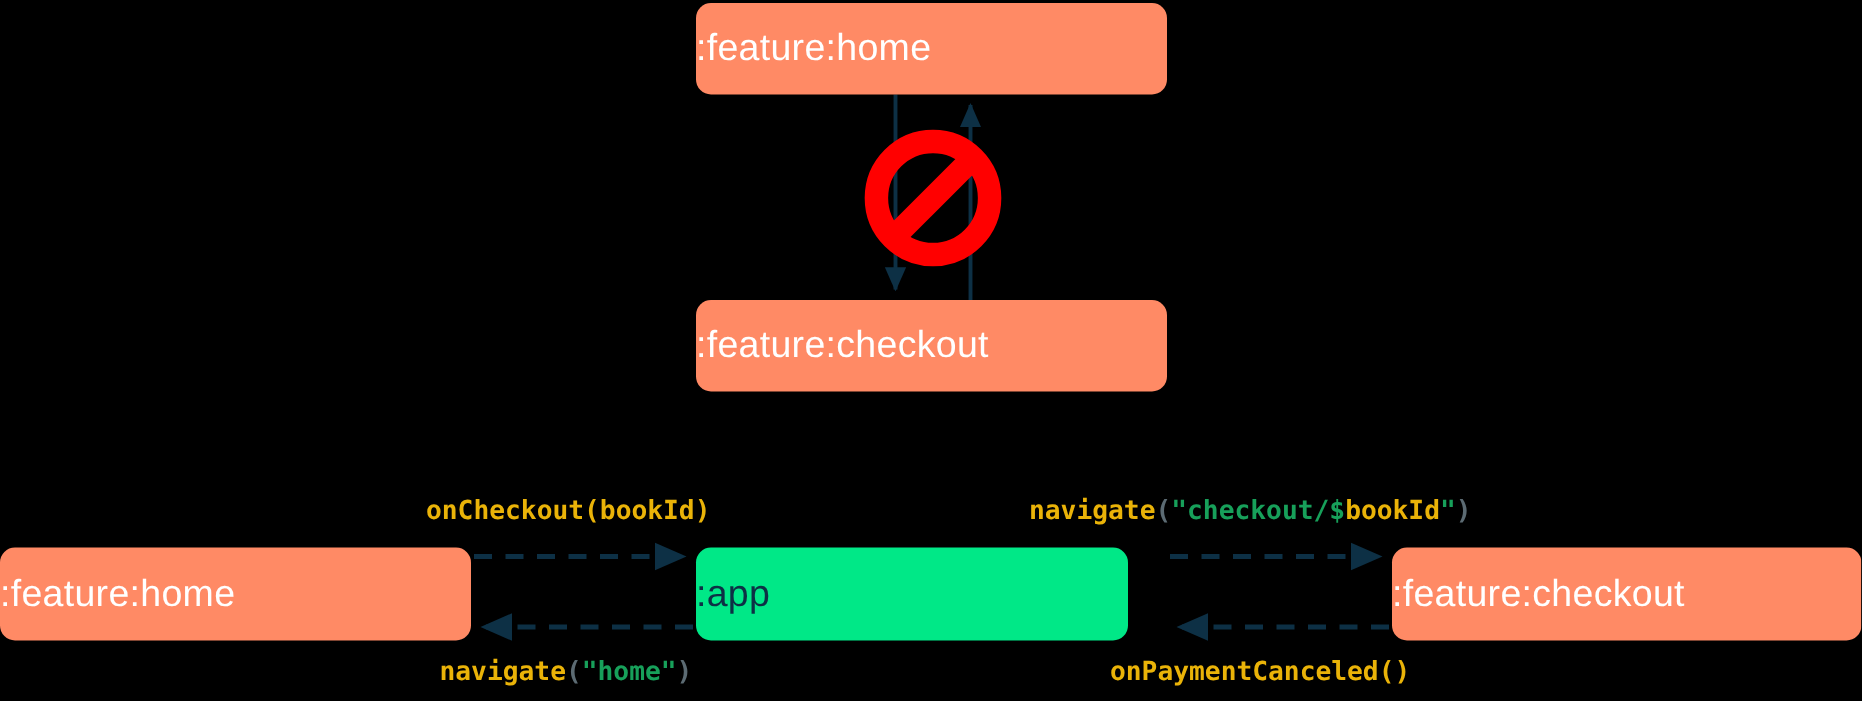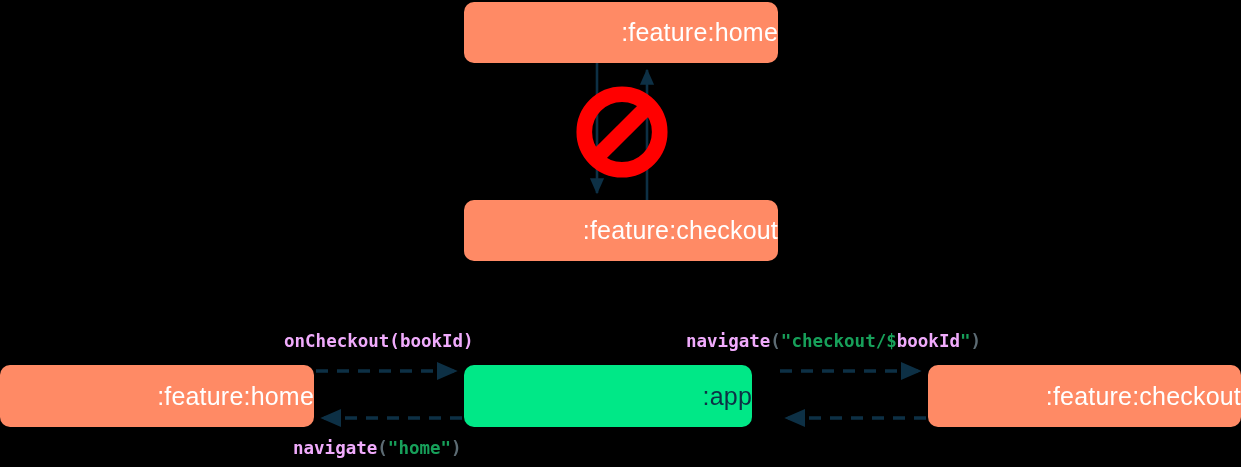--- a/index.html
+++ b/index.html
@@ -15,21 +15,21 @@
     width: 1241px;
     height: 467px;
     background: #000000;
     overflow: hidden;
   }
   .node {
     position: absolute;
     border-radius: 10px;
     display: flex;
     align-items: center;
-    justify-content: flex-end;
+    justify-content: flex-start;
     font-family: "Liberation Sans", sans-serif;
     font-size: 25px;
     letter-spacing: 0.2px;
     box-sizing: border-box;
     user-select: none;
   }
   .node-orange {
     background: #FF8A65;
     color: #FFFFFF;
   }
@@ -68,21 +68,21 @@
   
   .edge-label {
     position: absolute;
     font-family: "DejaVu Sans Mono", "Liberation Mono", monospace;
     font-size: 17.5px;
     font-weight: bold;
     white-space: nowrap;
     letter-spacing: 0px;
     user-select: none;
   }
-  .tok-ident { color: #f0abfc; }
+  .tok-ident { color: #eab308; }
   .tok-punct { color: #5C6B73; }
   .tok-str   { color: #17A05A; }
 
   #label-oncheckout      { left: 284px; top: 331px; }
   #label-navigate-checkout { left: 686px; top: 331px; }
   #label-navigate-home   { left: 293px; top: 438px; }
   #label-onpaymentcanceled { left: 740px; top: 438px; }
 </style>
 </head>
 <body>
@@ -133,14 +133,15 @@
   <div class="node node-orange" id="node-checkout-bottom">
     <span>:feature:checkout</span>
   </div>
 
   <div class="edge-label" id="label-oncheckout"><span class="tok-ident">onCheckout(bookId)</span></div>
 
   <div class="edge-label" id="label-navigate-checkout"><span class="tok-ident">navigate</span><span class="tok-punct">(</span><span class="tok-str">"checkout/$</span><span class="tok-ident">bookId</span><span class="tok-str">"</span><span class="tok-punct">)</span></div>
 
   <div class="edge-label" id="label-navigate-home"><span class="tok-ident">navigate</span><span class="tok-punct">(</span><span class="tok-str">"home"</span><span class="tok-punct">)</span></div>
 
+  <div class="edge-label" id="label-onpaymentcanceled"><span class="tok-ident">onPaymentCanceled()</span></div>
 
 </div>
 
 </body></html>

